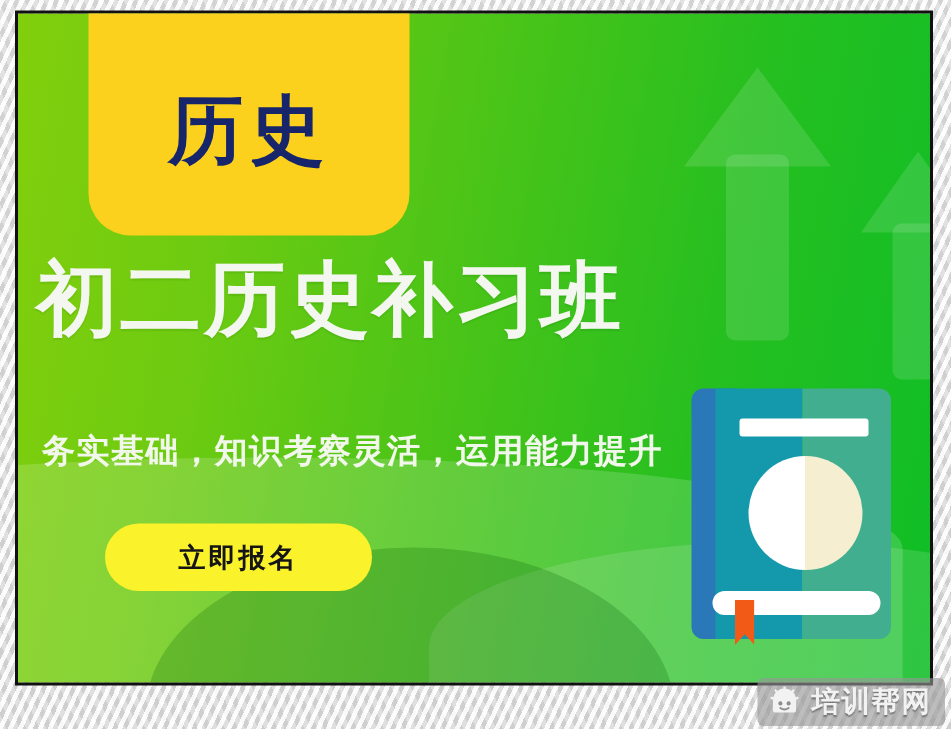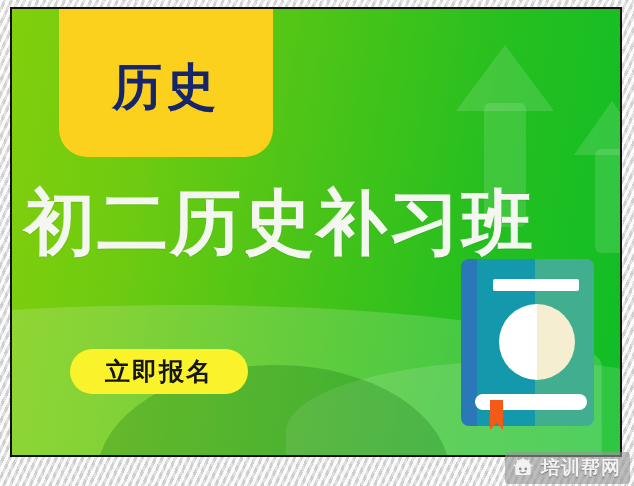--- a/index.html
+++ b/index.html
@@ -113,23 +113,23 @@
     letter-spacing: 4px;
     line-height: 1;
     margin-top: 10px;
     font-family: "DejaVu Sans", "Liberation Sans", sans-serif;
   }
 
   
   #headline {
     position: absolute;
     left: 12px;
-    top: 178px;
+    top: 163px;
     width: 580px;
-    font-size: 71px;
+    font-size: 54px;
     font-weight: bold;
     color: #f4f7ef;
     letter-spacing: 2px;
     line-height: 1.02;
     white-space: nowrap;
     font-family: "DejaVu Sans", "Liberation Sans", sans-serif;
     text-shadow: 0 1px 1px rgba(0,60,0,0.10);
   }
 
   
@@ -155,21 +155,21 @@
     background: #faf22a;
     border-radius: 23px;
     border: none;
     display: flex;
     align-items: center;
     justify-content: center;
     cursor: pointer;
     padding: 0;
   }
   #cta-label {
-    font-size: 25px;
+    font-size: 18px;
     font-weight: bold;
     color: #151515;
     letter-spacing: 2px;
     font-family: "DejaVu Sans", "Liberation Sans", sans-serif;
     text-align: center;
   }
 
   
   #book-illustration {
     position: absolute;
@@ -262,20 +262,21 @@
   <div class="wave" id="wave-light-1"></div>
   <div class="wave" id="wave-light-2"></div>
   <div class="wave" id="wave-dark"></div>
 
   <div id="subject-chip">
     <span id="subject-chip-label">历史</span>
   </div>
 
   <div id="headline">初二历史补习班</div>
 
+  <div id="subtitle">务实基础，知识考察灵活，运用能力提升</div>
 
   <button id="cta-button">
     <span id="cta-label">立即报名</span>
   </button>
 
   <div id="book-illustration">
     <div id="book-spine"></div>
     <div id="book-cover-left"></div>
     <div id="book-cover-right"></div>
     <div id="book-title-bar"></div>

